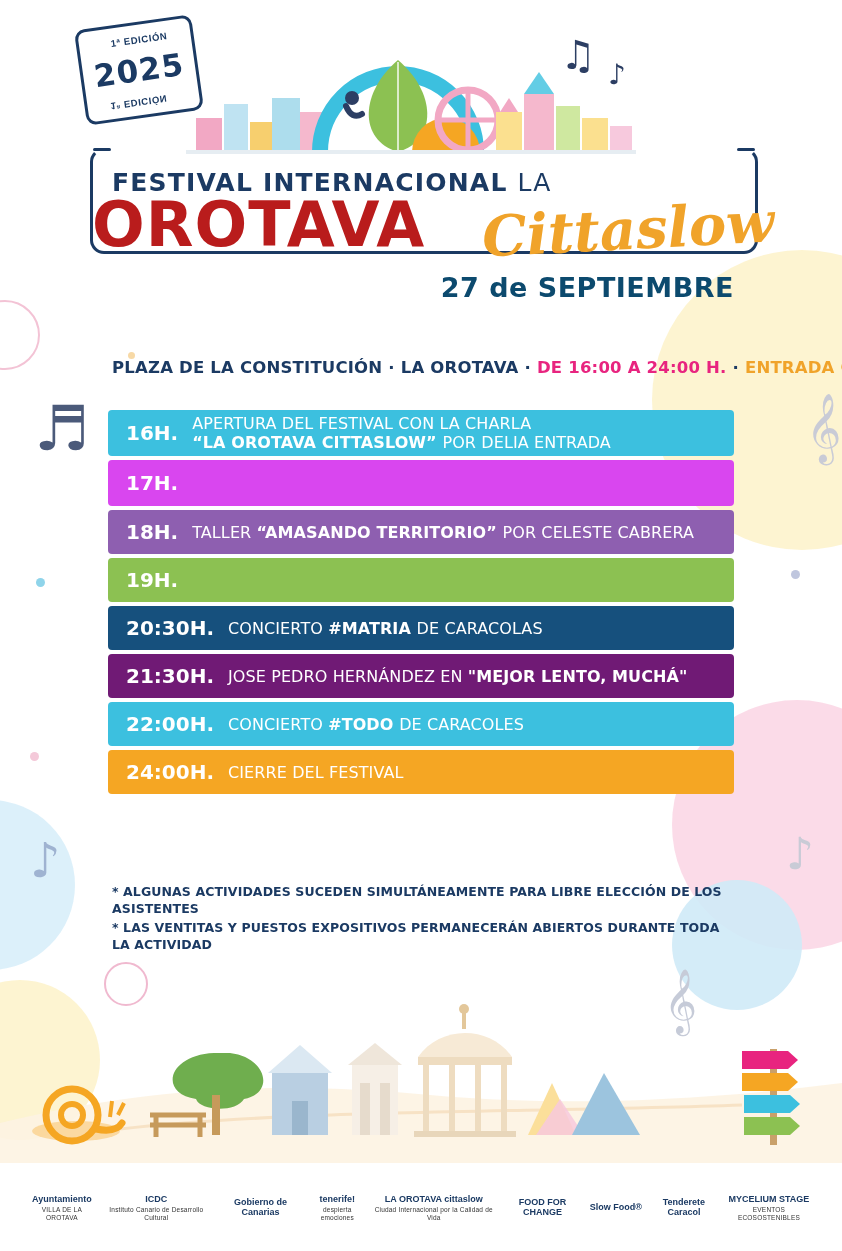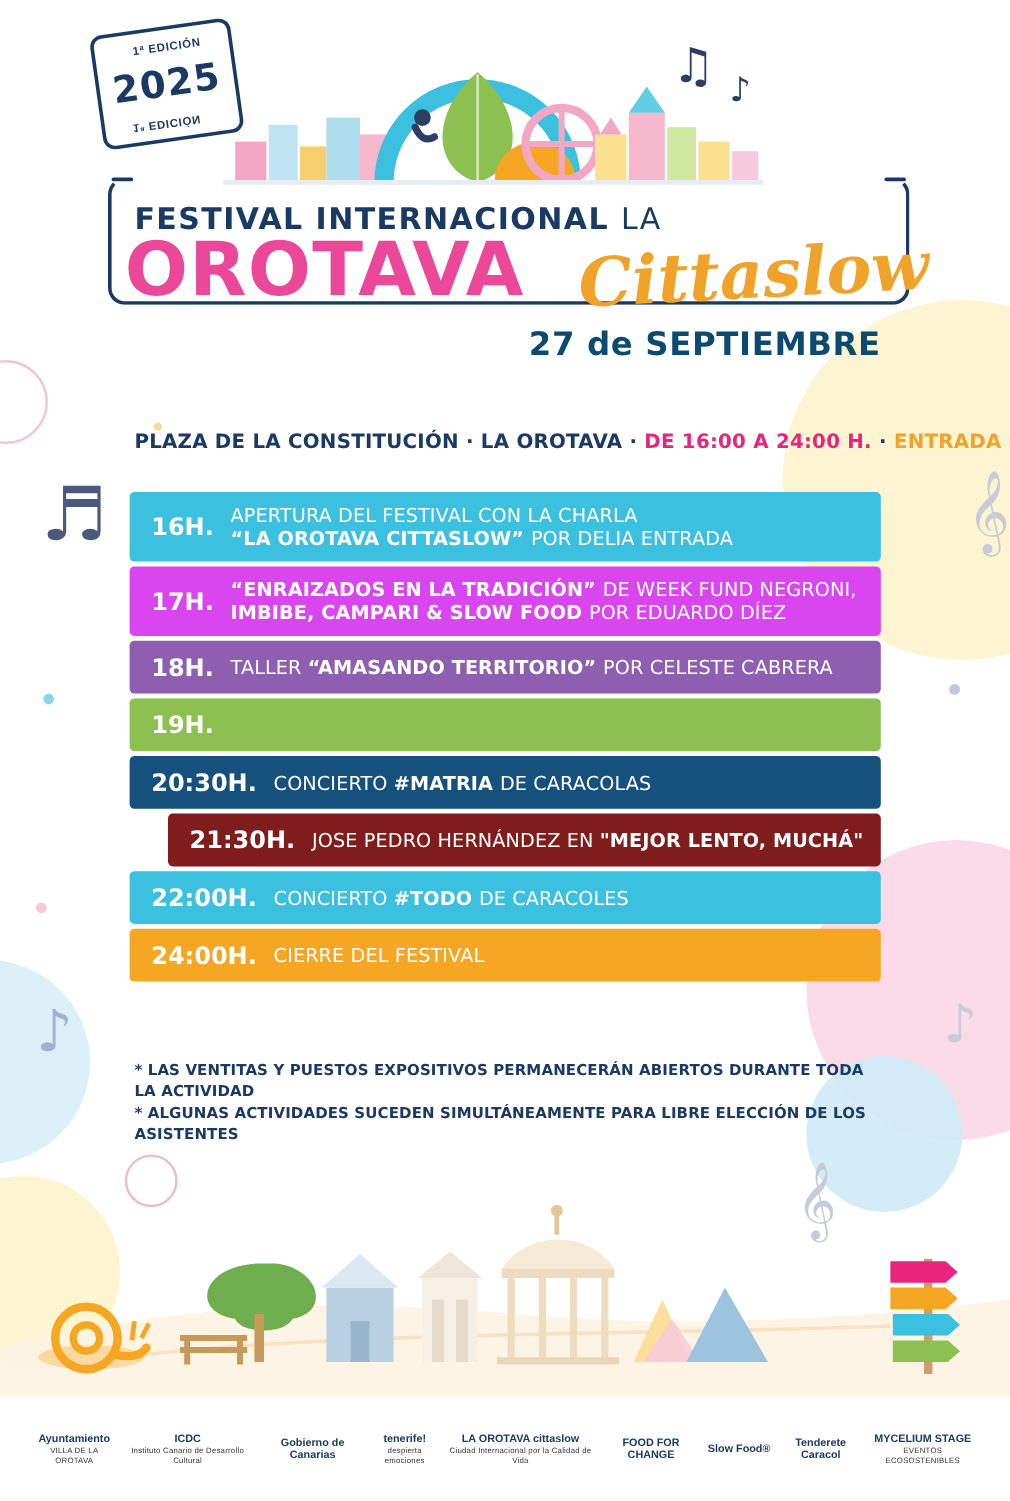--- a/index.html
+++ b/index.html
@@ -112,24 +112,24 @@
   .title-frame::after { right: 0px; width: 18px; border-radius: 2px;}
 
   .kicker {
     position: absolute; left: 112px; top: 168px;
     font-family: "DejaVu Sans", sans-serif;
     font-weight: bold; font-size: 25px; letter-spacing: 1.2px;
     color: #1b3a63;
   }
   .kicker .la { font-weight: normal; }
   .bigtitle {
-    position: absolute; left: 104px; top: 188px;
+    position: absolute; left: 92px; top: 188px;
     font-family: "DejaVu Sans", sans-serif;
     font-weight: bold; font-size: 62px; letter-spacing: 1px;
-    color: #ec4899;
+    color: #b91c1c;
   }
   .script {
     position: absolute; left: 482px; top: 196px;
     font-family: "DejaVu Serif", serif;
     font-style: italic; font-weight: bold;
     font-size: 56px; color: #f0a32a;
     transform: rotate(-3deg);
   }
   .date {
     position: absolute; right: 108px; top: 272px;
@@ -156,21 +156,21 @@
   }
   .row {
     position: relative;
     height: 44px;
     margin-bottom: 4px;
     border-radius: 4px;
     display: flex; align-items: center;
     color: #ffffff;
     padding-left: 18px;
   }
-  .row.tall { height: 58px; }
+  .row.tall { height: 46px; }
   .row .time {
     font-family: "DejaVu Sans", sans-serif;
     font-weight: bold; font-size: 20px;
     white-space: nowrap;
     margin-right: 14px;
   }
   .row .desc {
     font-family: "DejaVu Sans", sans-serif;
     font-size: 16px; line-height: 19px;
     letter-spacing: .1px;
@@ -290,50 +290,49 @@
     <span>PLAZA DE LA CONSTITUCIÓN · LA OROTAVA</span><span class="sep"> · </span><span class="hours">DE 16:00 A 24:00 H.</span><span class="sep"> · </span><span class="free">ENTRADA GRATUITA</span>
   </div>
 
   <div class="schedule" id="schedule">
       <div class="row tall" style="background: rgb(60, 192, 223);">
         <span class="time">16H.</span>
         <span class="desc"><span class="n">APERTURA DEL FESTIVAL CON LA CHARLA</span><br><span class="b">“LA OROTAVA CITTASLOW” </span><span class="n">POR DELIA ENTRADA</span></span>
       </div>
       <div class="row tall" style="background: #d946ef;">
         <span class="time">17H.</span>
-        <span class="desc"><span class="b">“ENRAIZADOS EN LA TRADICIÓN” </span><span class="n">DE WEEK FUND NEGRONI,</span><br><span class="b">IMBIBE, CAMPARI &amp; SLOW FOOD </span><span class="n">POR EDUARDO DÍEZ</span></span>
       </div>
       <div class="row" style="background: rgb(142, 95, 176);">
         <span class="time">18H.</span>
         <span class="desc"><span class="n">TALLER </span><span class="b">“AMASANDO TERRITORIO” </span><span class="n">POR CELESTE CABRERA</span></span>
       </div>
       <div class="row" style="background: rgb(140, 193, 82);">
         <span class="time">19H.</span>
       </div>
       <div class="row" style="background: rgb(22, 80, 125);">
         <span class="time">20:30H.</span>
         <span class="desc"><span class="n">CONCIERTO </span><span class="b">#MATRIA </span><span class="n">DE CARACOLAS</span></span>
       </div>
-      <div class="row" style="background: #7f1d1d; margin-left: 32px;">
+      <div class="row" style="background: #701a75;">
         <span class="time">21:30H.</span>
         <span class="desc"><span class="n">JOSE PEDRO HERNÁNDEZ </span><span class="n">EN </span><span class="b">"MEJOR LENTO, MUCHÁ"</span></span>
       </div>
       <div class="row" style="background: rgb(60, 192, 223);">
         <span class="time">22:00H.</span>
         <span class="desc"><span class="n">CONCIERTO </span><span class="b">#TODO </span><span class="n">DE CARACOLES</span></span>
       </div>
       <div class="row" style="background: rgb(245, 166, 35);">
         <span class="time">24:00H.</span>
         <span class="desc"><span class="n">CIERRE DEL FESTIVAL</span></span>
       </div>
     </div>
 
   <div class="notes" id="notes">
+      <p>* ALGUNAS ACTIVIDADES SUCEDEN SIMULTÁNEAMENTE PARA LIBRE ELECCIÓN DE LOS ASISTENTES</p>
       <p>* LAS VENTITAS Y PUESTOS EXPOSITIVOS PERMANECERÁN ABIERTOS DURANTE TODA LA ACTIVIDAD</p>
-      <p>* ALGUNAS ACTIVIDADES SUCEDEN SIMULTÁNEAMENTE PARA LIBRE ELECCIÓN DE LOS ASISTENTES</p>
     </div>
 
   <svg class="bottom-art" viewBox="0 0 842 230">
 
     <path d="M0 190 C 160 150 300 150 430 162 C 560 174 700 168 842 150 L842 230 L0 230 Z" fill="#fdf3e2" opacity=".9"></path>
     <path d="M120 196 C 300 176 520 180 742 172" stroke="#f7e2c5" stroke-width="3" fill="none"></path>
 
     <g>
       <path d="M214 120 C 168 122 158 160 196 166 C 200 178 236 180 244 166 C 276 160 266 124 230 120 Z" fill="#6fae4e"></path>
       <rect x="212" y="162" width="8" height="40" fill="#c69a5b"></rect>

